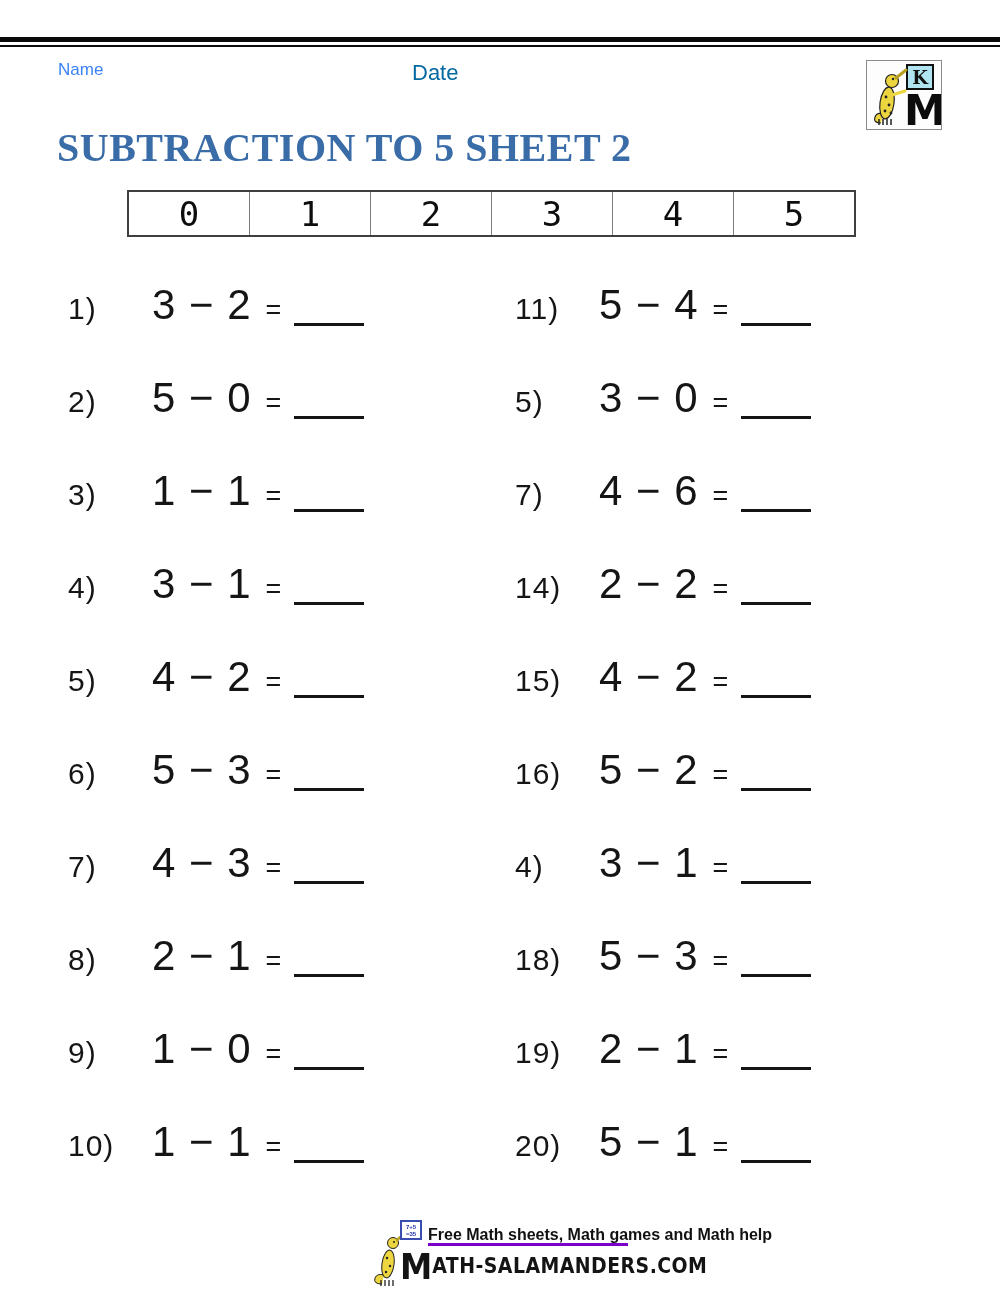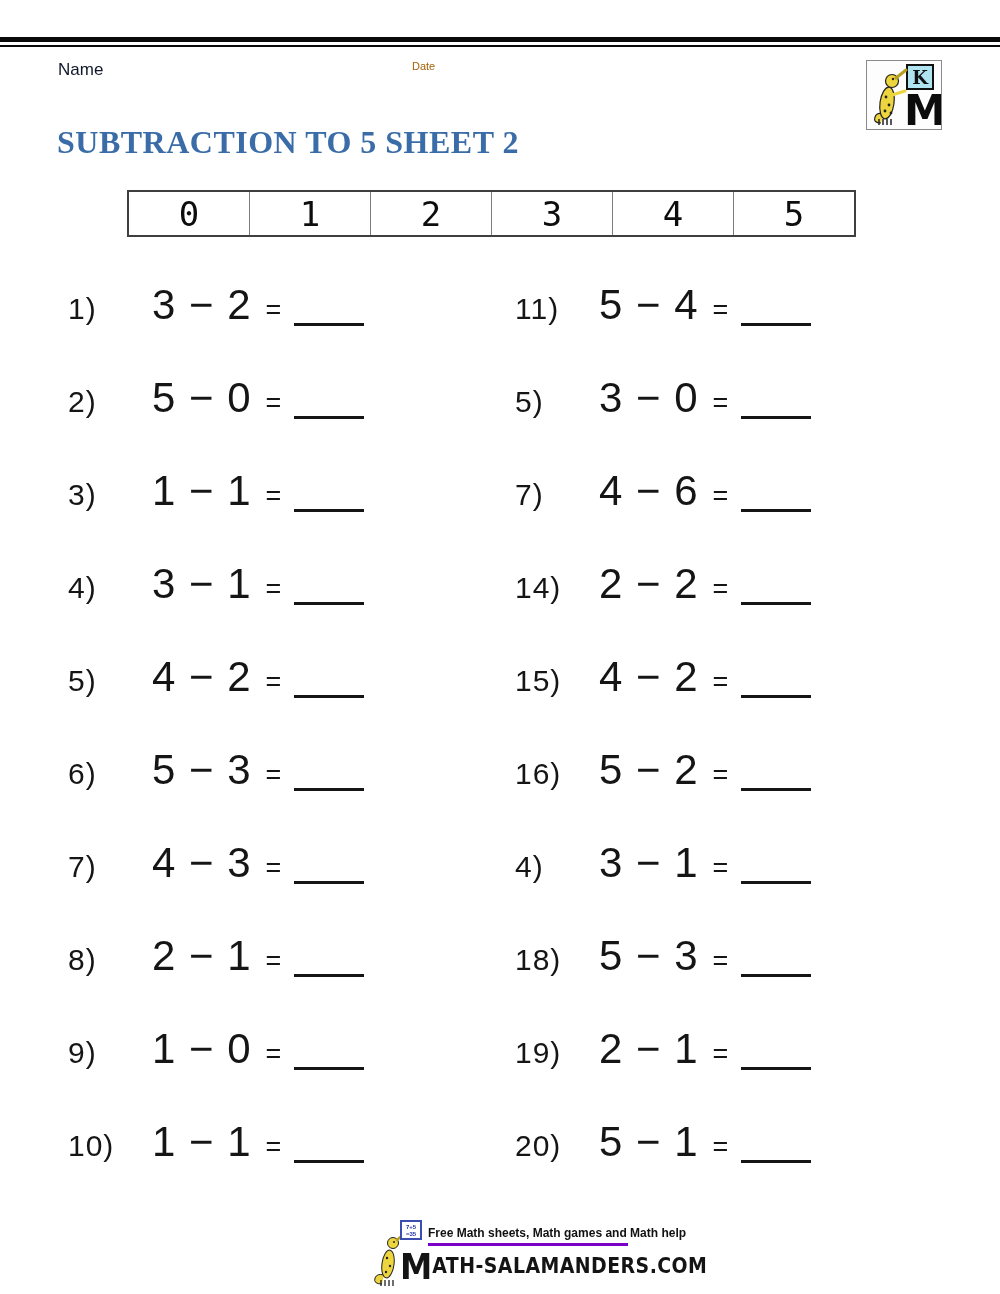--- a/index.html
+++ b/index.html
@@ -11,29 +11,29 @@
   }
   *{margin:0;padding:0;box-sizing:border-box;}
   body{background:#fff;font-family:"Liberation Sans",sans-serif;}
   .page{position:relative;width:1000px;height:1294px;background:#ffffff;overflow:hidden;}
 
   
   .rule-thick{position:absolute;left:0;top:37px;width:1000px;height:5px;background:#0a0a0a;}
   .rule-thin{position:absolute;left:0;top:45px;width:1000px;height:2px;background:#0a0a0a;}
 
   
-  .name-label{position:absolute;left:58px;top:60px;font-size:17px;color:#0f172a;}
-  .date-label{position:absolute;left:412px;top:60px;font-size:11px;color:#a16207;}
+  .name-label{position:absolute;left:58px;top:60px;font-size:17px;color:#3b82f6;}
+  .date-label{position:absolute;left:412px;top:60px;font-size:22px;color:#0369a1;}
 
   
   .logo-box{position:absolute;left:866px;top:60px;width:76px;height:70px;background:#fdfdfd;border:1px solid #8a8a8a;}
 
   
   .sheet-title{position:absolute;left:57px;top:124px;font-family:"Liberation Serif",serif;
-    font-size:32px;letter-spacing:0.5px;color:var(--title-blue);font-weight:600;}
+    font-size:40px;letter-spacing:0.5px;color:var(--title-blue);font-weight:600;}
 
   
   .number-line{position:absolute;left:127px;top:190px;width:729px;height:47px;
     display:flex;border:2px solid #3f3f3f;background:#fff;}
   .number-line span{flex:1;display:flex;align-items:center;justify-content:center;
     font-family:"DejaVu Sans Mono",monospace;font-size:34px;color:#0d0d0d;
     border-left:1px solid #7d7d7d;}
   .number-line span:first-child{border-left:none;}
 
   
@@ -46,21 +46,21 @@
   .problem .eq{font-size:27px;margin:0 13px 0 14px;}
   .problem .blank{display:inline-block;width:70px;height:0;
     border-bottom:3px solid var(--ink);transform:translateY(7px);}
 
   
   .footer{position:absolute;left:372px;top:1220px;width:280px;height:72px;}
   .sala-small{position:absolute;left:0;top:6px;}
   .board{position:absolute;left:28px;top:0;width:22px;height:20px;background:#fff;
     border:2px solid #3a4db0;font-size:6px;line-height:7px;color:#2233aa;
     text-align:center;padding-top:2px;font-weight:bold;}
-  .tagline{position:absolute;left:56px;top:6px;font-size:12px;font-weight:bold;color:#111;white-space:nowrap;}
+  .tagline{position:absolute;left:56px;top:6px;font-size:16px;font-weight:bold;color:#111;white-space:nowrap;}
   .purple-rule{position:absolute;left:56px;top:23px;width:200px;height:3px;background:var(--purple-rule);}
   .site{position:absolute;left:28px;top:26px;white-space:nowrap;color:#141414;
     transform:scaleX(0.9);transform-origin:left top;}
   .site .big-m{font-size:36px;font-weight:bold;font-family:"DejaVu Sans",sans-serif;vertical-align:-6px;}
   .site .rest{font-size:21px;font-weight:bold;font-family:"DejaVu Sans",sans-serif;letter-spacing:0.5px;}
 </style>
 </head>
 <body>
 
 <div class="page">

